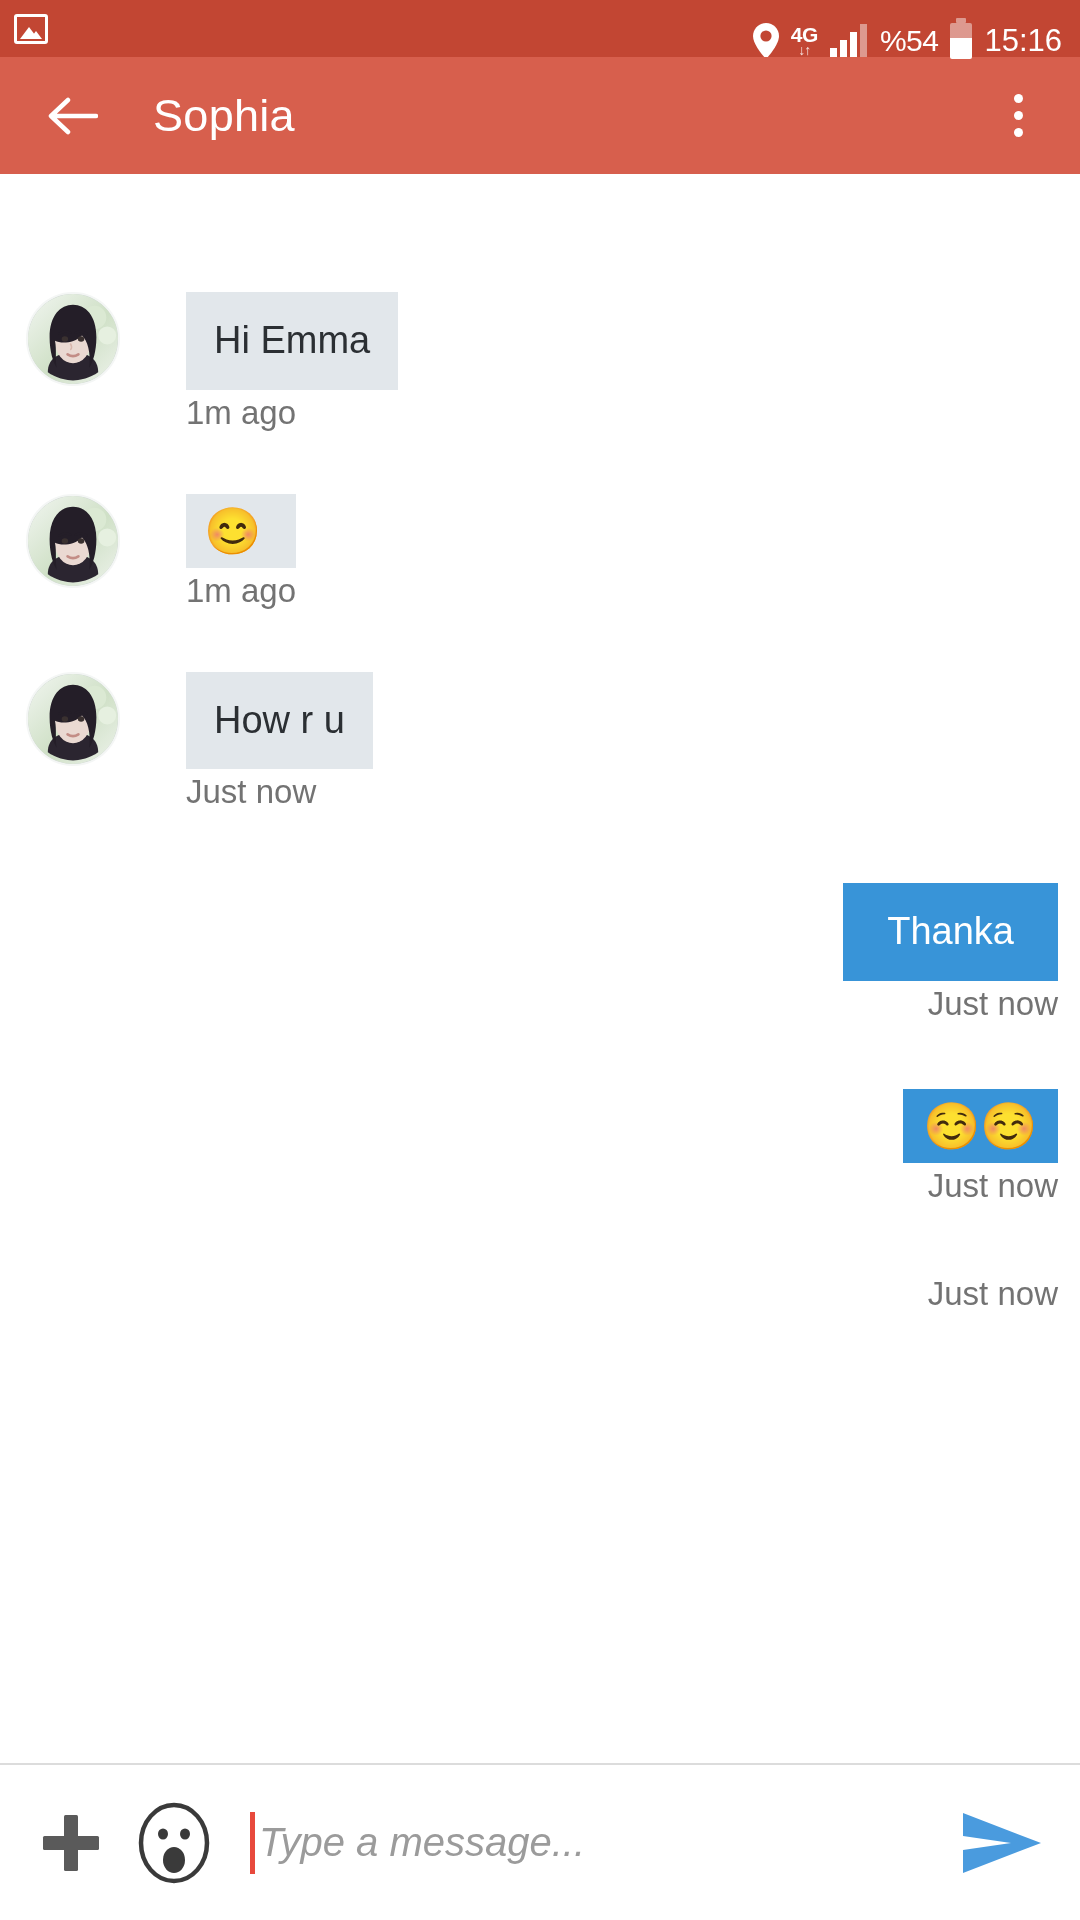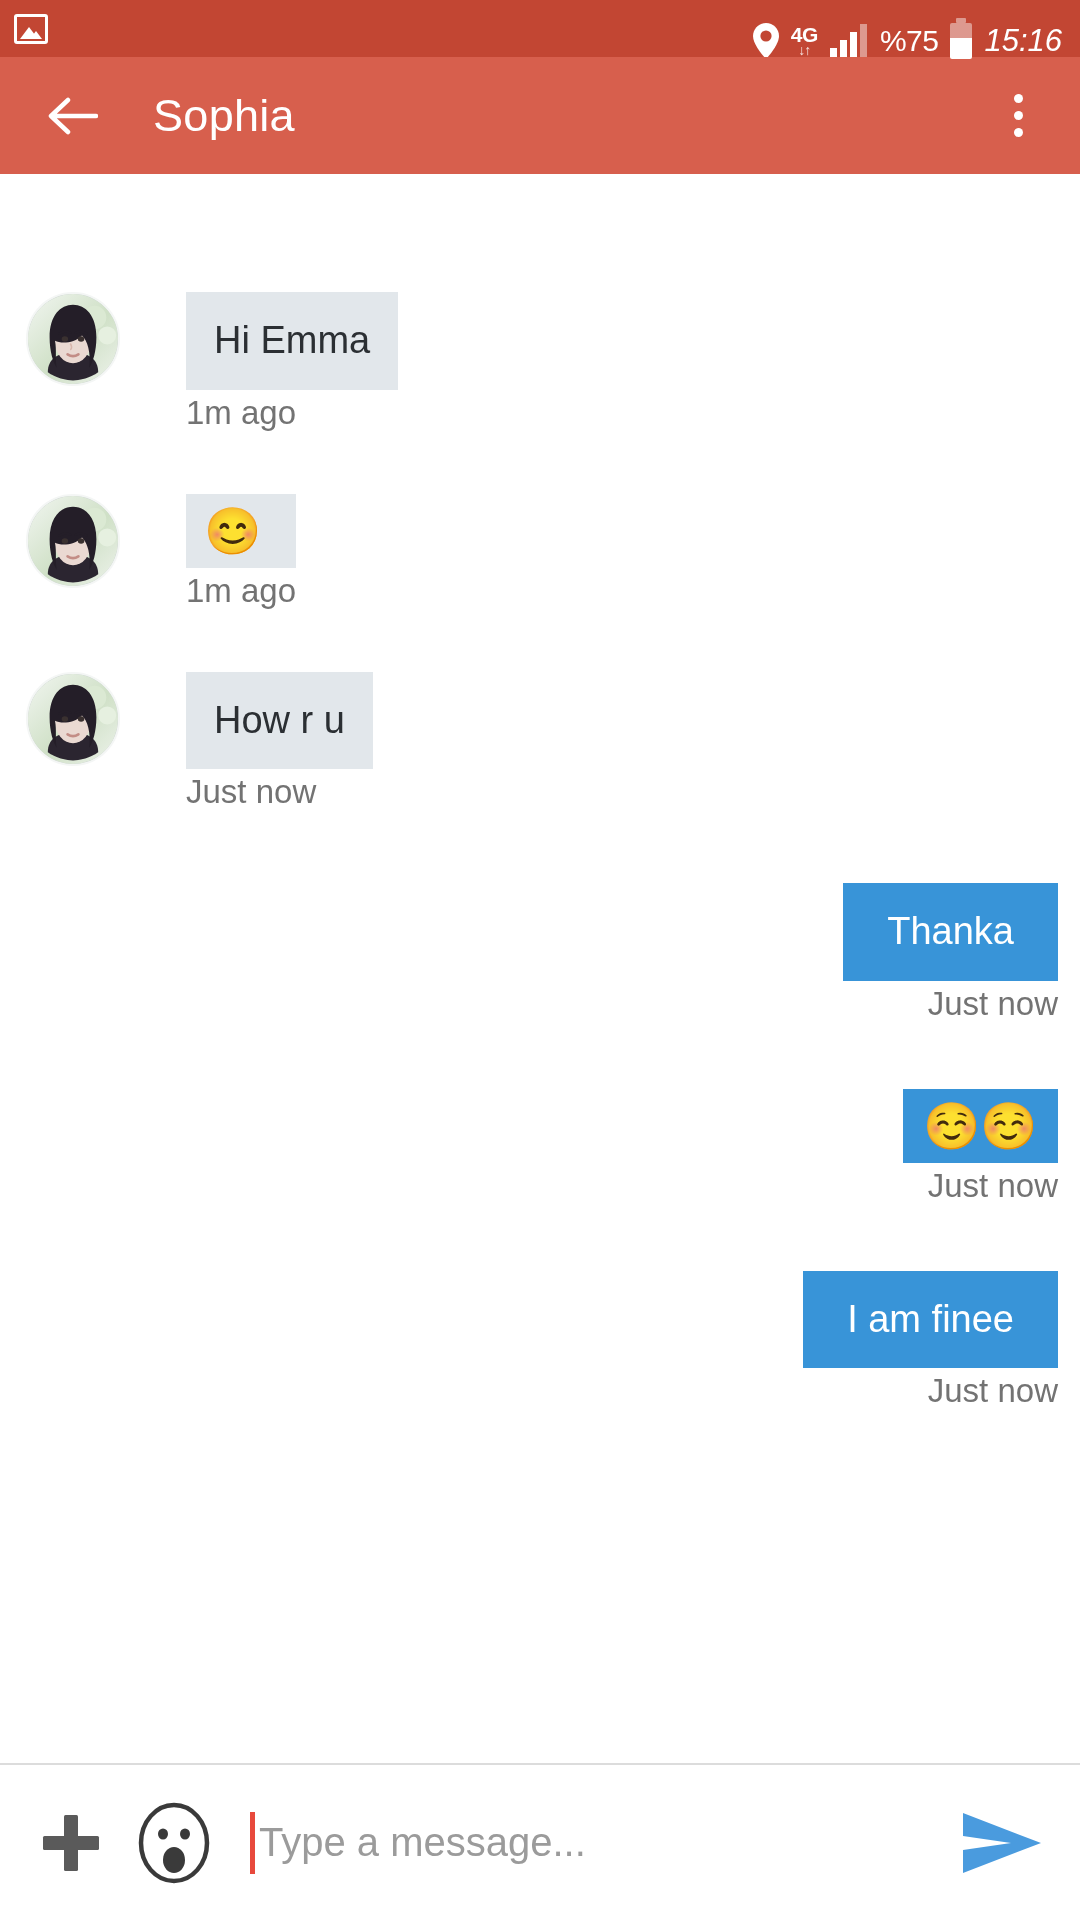--- a/index.html
+++ b/index.html
@@ -29,21 +29,21 @@
   .net-4g { font-size:21px; font-weight:bold; color:#fff; letter-spacing:-0.5px; }
   .net-arrows { font-size:14px; color:#fff; opacity:.85; letter-spacing:-1px; margin-top:-2px; }
   .sb-batt-pct { font-size:30px; color:#fff; font-weight:400; letter-spacing:-0.5px; }
   .batt {
     width:22px; height:36px; border:0; position:relative; display:inline-block;
     background:linear-gradient(to top,#fff 0 58%, rgba(255,255,255,.45) 58% 100%);
     border-radius:2px;
   }
   .batt::before { content:""; position:absolute; top:-5px; left:50%; transform:translateX(-50%);
     width:10px; height:5px; background:rgba(255,255,255,.45); border-radius:1px; }
-  .sb-time { font-size:31px; color:#fff; letter-spacing:0px;font-style:italic; }
+  .sb-time { font-size:31px; color:#fff; letter-spacing:0px; }
 
   
   .app-bar {
     height:117px; background:#D75F4D; display:flex; align-items:center;
     padding:0 34px 0 44px; flex:0 0 auto;
   }
   .back-arrow { width:56px; height:56px; display:flex; align-items:center; justify-content:center; cursor:pointer; }
   .app-title { font-size:45px; font-weight:normal; color:#fff; margin-left:53px; letter-spacing:.3px; }
   .app-spacer { flex:1; }
   .overflow { width:56px; height:66px; display:flex; flex-direction:column; align-items:center; justify-content:center; gap:8px; cursor:pointer; }
@@ -95,21 +95,21 @@
   .gap-md { height:66px; }
   .gap-lg { height:72px; }
 
   
   .input-bar {
     flex:0 0 auto; height:157px; border-top:2px solid #dcdcdc;
     background:#fff; display:flex; align-items:center; padding:0 30px 0 28px;
   }
   .plus-btn { width:86px; height:86px; display:flex; align-items:center; justify-content:center; cursor:pointer; }
   .emoji-btn { width:88px; height:88px; display:flex; align-items:center; justify-content:center; margin-left:16px; cursor:pointer; }
-  .field-wrap { flex:1; display:flex; align-items:center; margin-left:32px; position:relative; height:88px; }
+  .field-wrap { flex:1; display:flex; align-items:center; margin-left:32px; position:relative; height:88px;font-style:italic; }
   .caret { width:5px; height:62px; background:#E8493C; flex:0 0 auto; }
   .field-ph { font-size:40px; color:#9b9b9b; margin-left:4px; }
   .send-btn { width:96px; height:88px; display:flex; align-items:center; justify-content:center; cursor:pointer; }
 </style>
 </head>
 <body>
 
 <div class="screen">
 
   <div class="status-bar">
@@ -130,21 +130,21 @@
         <span class="net-arrows">↓↑</span>
       </span>
       <span class="sb-icon">
         <svg width="38" height="34" viewBox="0 0 38 34">
           <rect x="0" y="24" width="7" height="10" fill="#fff"></rect>
           <rect x="10" y="16" width="7" height="18" fill="#fff"></rect>
           <rect x="20" y="8" width="7" height="26" fill="#fff"></rect>
           <rect x="30" y="0" width="7" height="34" fill="#ffffff" opacity="0.45"></rect>
         </svg>
       </span>
-      <span class="sb-batt-pct">%75</span>
+      <span class="sb-batt-pct">%54</span>
       <span class="batt"></span>
       <span class="sb-time">15:16</span>
     </div>
   </div>
 
   <div class="app-bar">
     <div class="back-arrow">
       <svg width="52" height="40" viewBox="0 0 52 40">
         <path d="M50 20 H6 M22 4 L5 20 L22 36" stroke="#fff" stroke-width="4.5" fill="none" stroke-linecap="round" stroke-linejoin="round"></path>
       </svg>
@@ -279,21 +279,20 @@
       <div class="bubble-col bubble-col-out">
         <div class="bubble bubble-emoji-out">☺️☺️</div>
         <div class="stamp stamp-out">Just now</div>
       </div>
     </div>
 
     <div class="gap-md"></div>
 
     <div class="msg-row msg-out">
       <div class="bubble-col bubble-col-out">
-        <div class="bubble bubble-out">I am finee</div>
         <div class="stamp stamp-out">Just now</div>
       </div>
     </div>
 
   </div>
 
   <div class="input-bar">
     <div class="plus-btn">
       <svg width="72" height="72" viewBox="0 0 72 72">
         <rect x="29" y="8" width="14" height="56" rx="1.5" fill="#5A5A5A"></rect>

